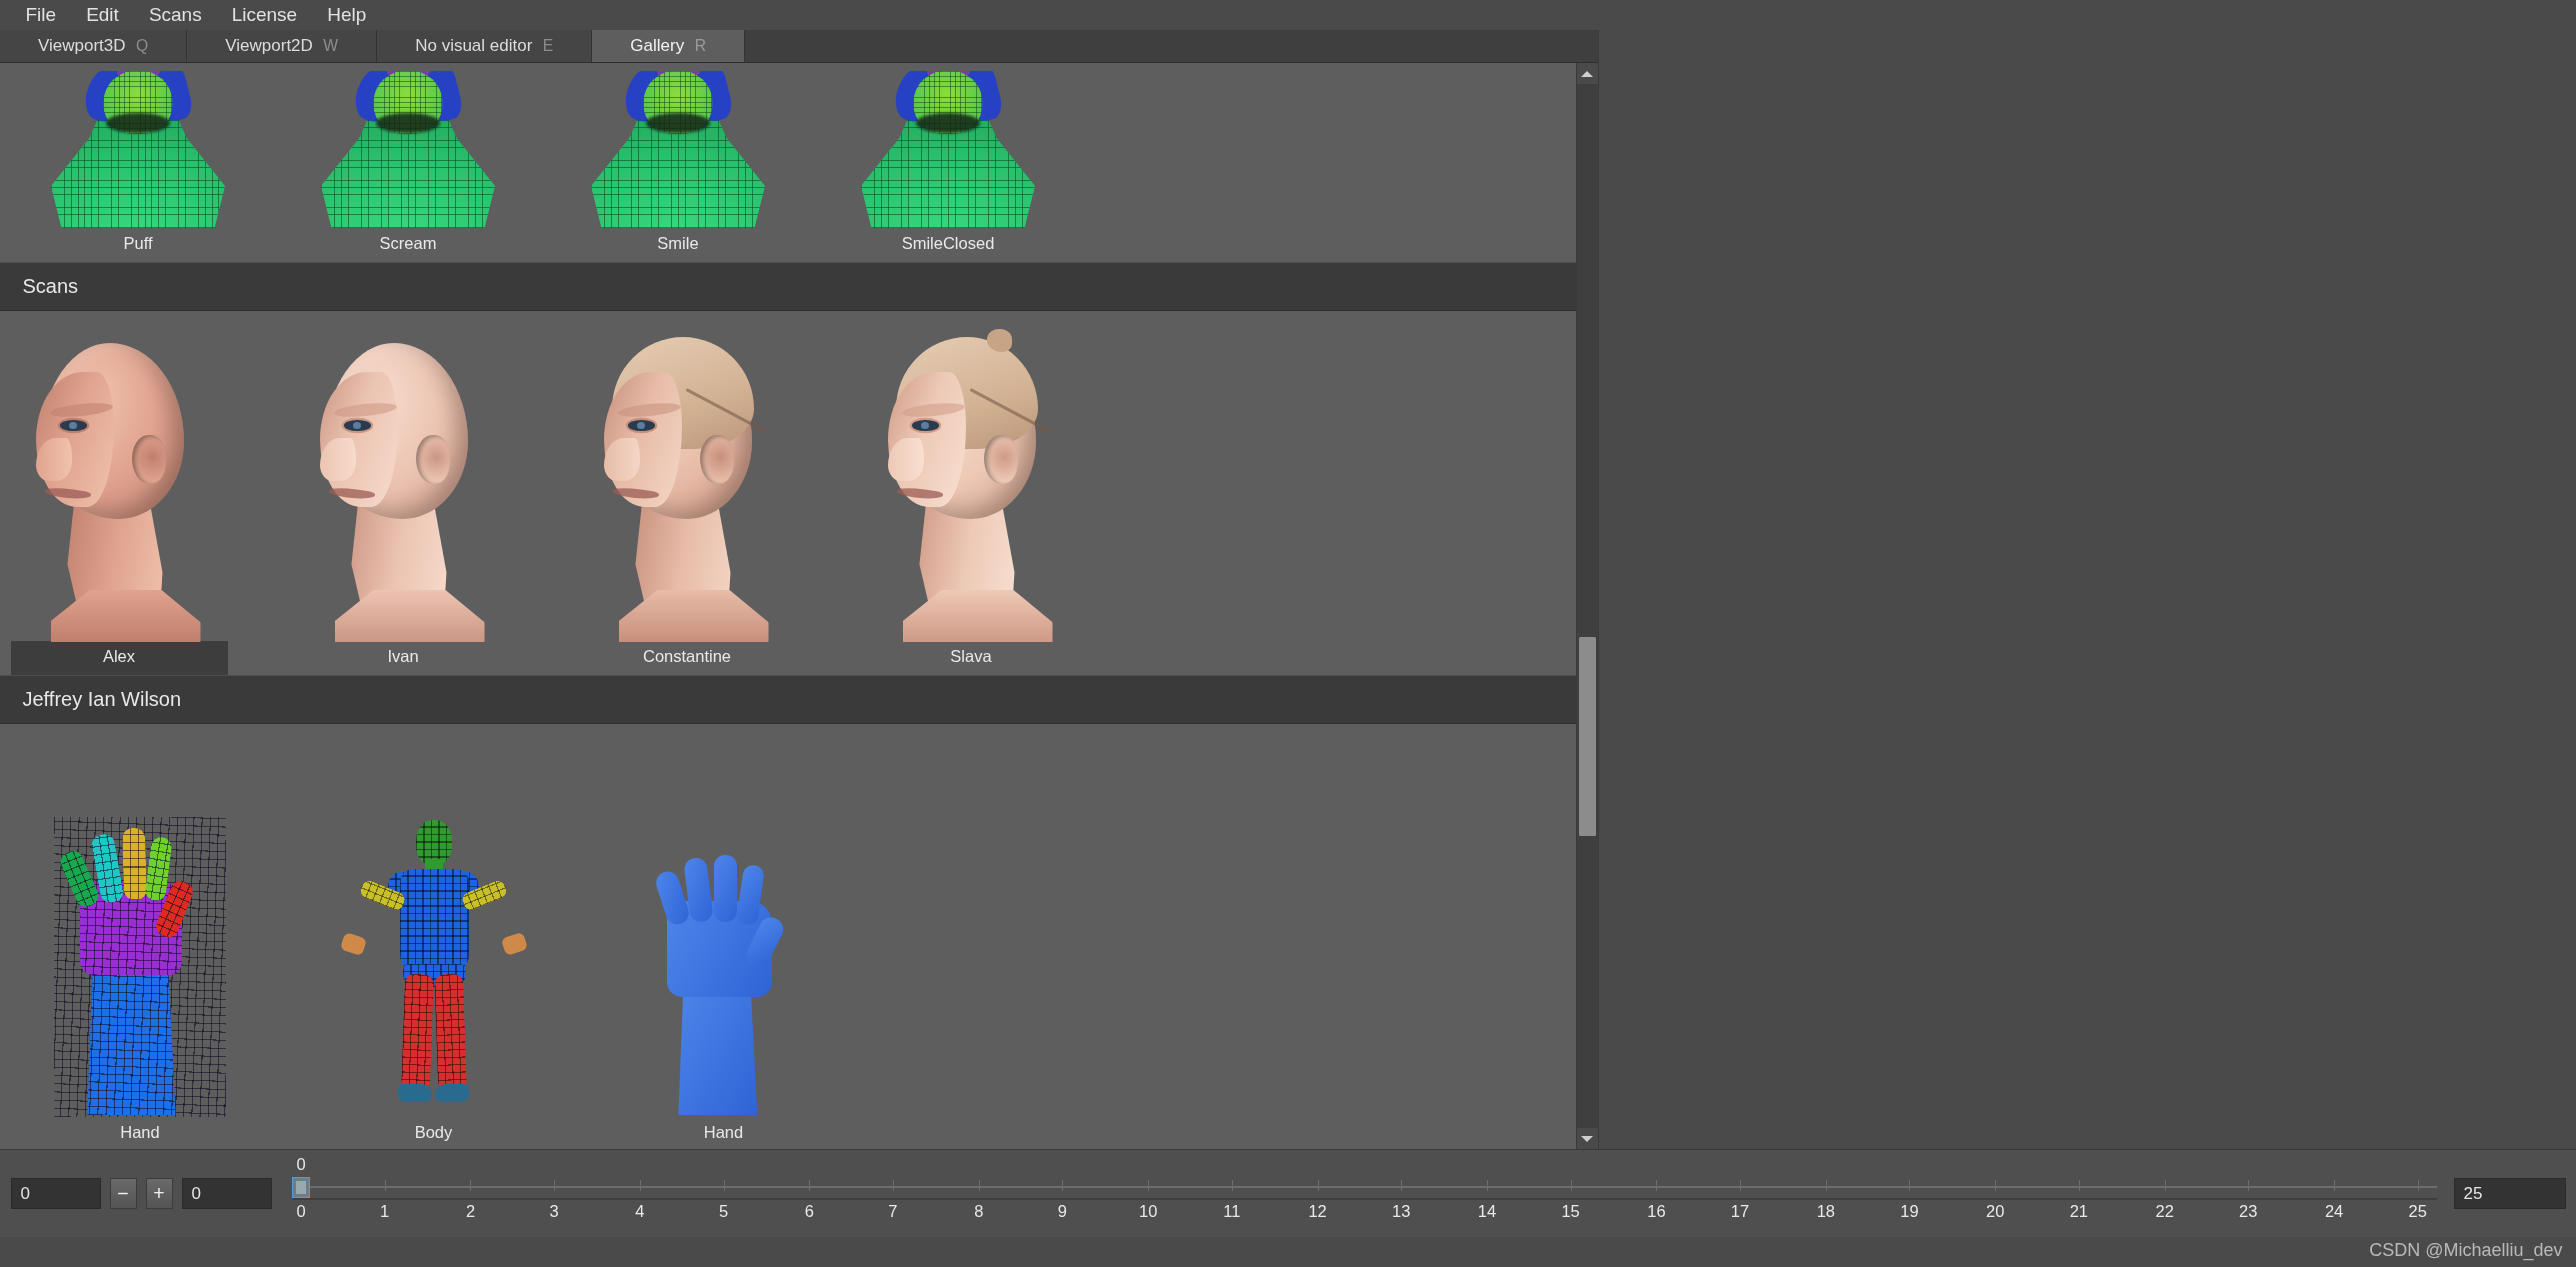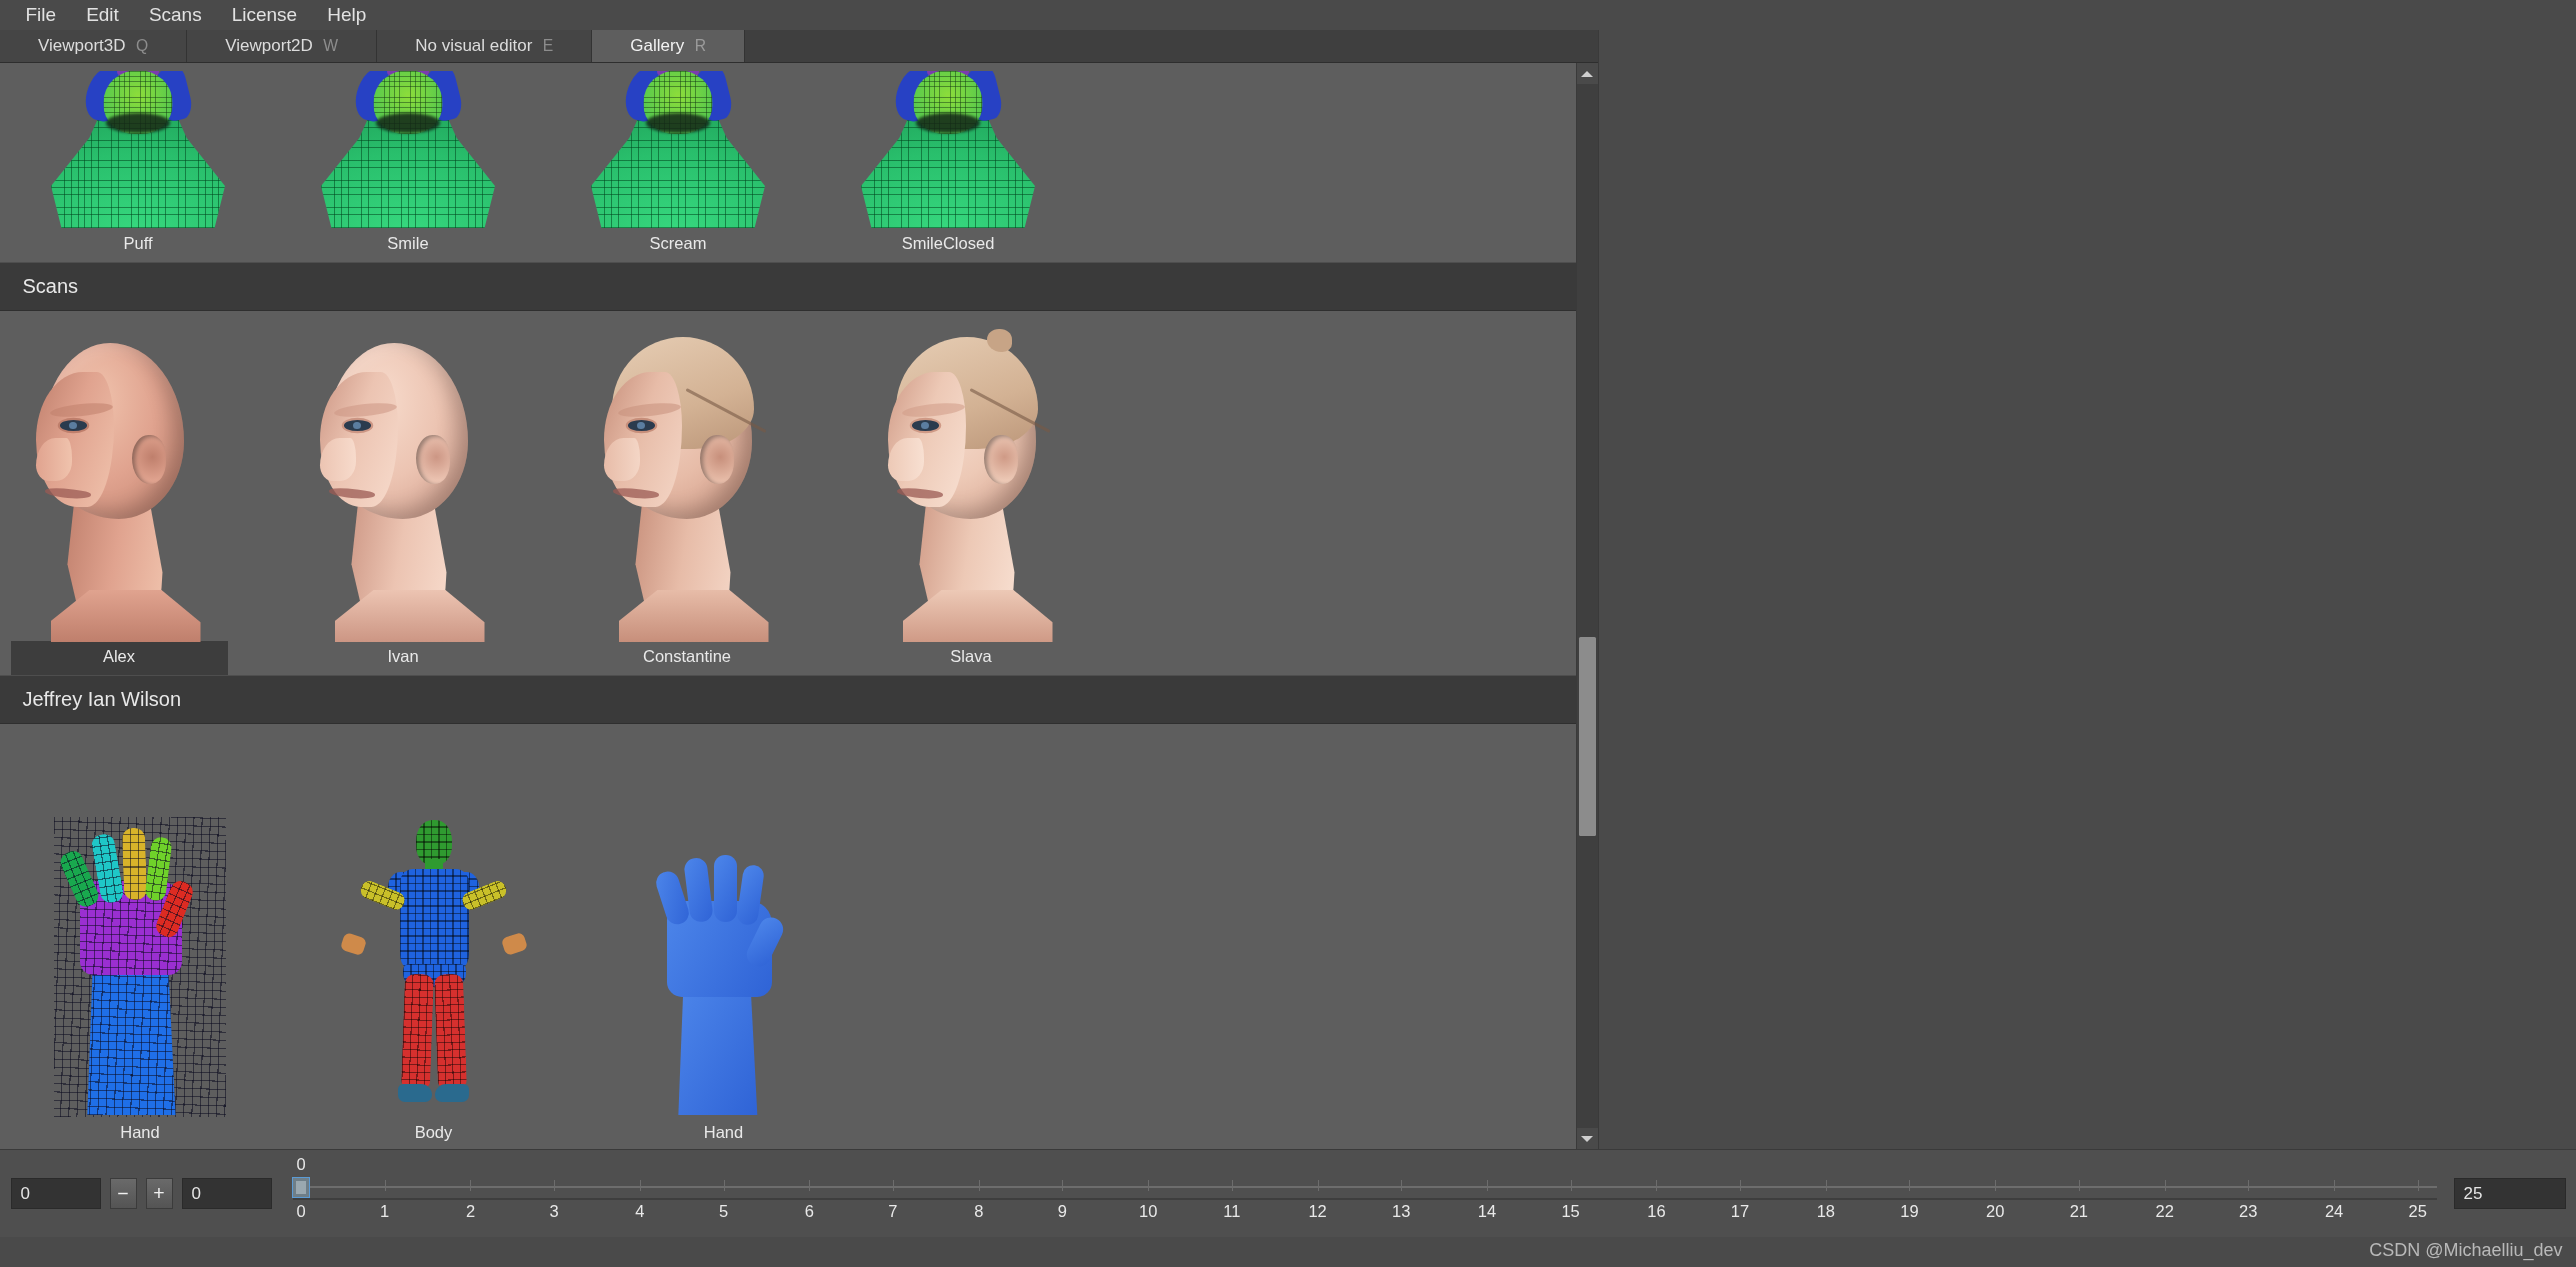--- a/index.html
+++ b/index.html
@@ -320,35 +320,35 @@
                 <div class="tile-art" style="height:161px;">
                   <div class="mesh-head">
                     <div class="mesh-neck"></div>
                     <div class="mesh-blue-l"></div>
                     <div class="mesh-blue-r"></div>
                     <div class="mesh-purple"></div>
                     <div class="mesh-jaw"></div>
                     <div class="mesh-shadow"></div>
                   </div>
                 </div>
-                <div class="tile-label">Smile</div>
+                <div class="tile-label">Scream</div>
               </div>
 
               <div class="tile" style="width:180px;">
                 <div class="tile-art" style="height:161px;">
                   <div class="mesh-head">
                     <div class="mesh-neck"></div>
                     <div class="mesh-blue-l"></div>
                     <div class="mesh-blue-r"></div>
                     <div class="mesh-purple"></div>
                     <div class="mesh-jaw"></div>
                     <div class="mesh-shadow"></div>
                   </div>
                 </div>
-                <div class="tile-label">Scream</div>
+                <div class="tile-label">Smile</div>
               </div>
 
               <div class="tile" style="width:180px;align-items:center;">
                 <div class="tile-art" style="height:161px;">
                   <div class="mesh-head">
                     <div class="mesh-neck"></div>
                     <div class="mesh-blue-l"></div>
                     <div class="mesh-blue-r"></div>
                     <div class="mesh-purple"></div>
                     <div class="mesh-jaw"></div>

